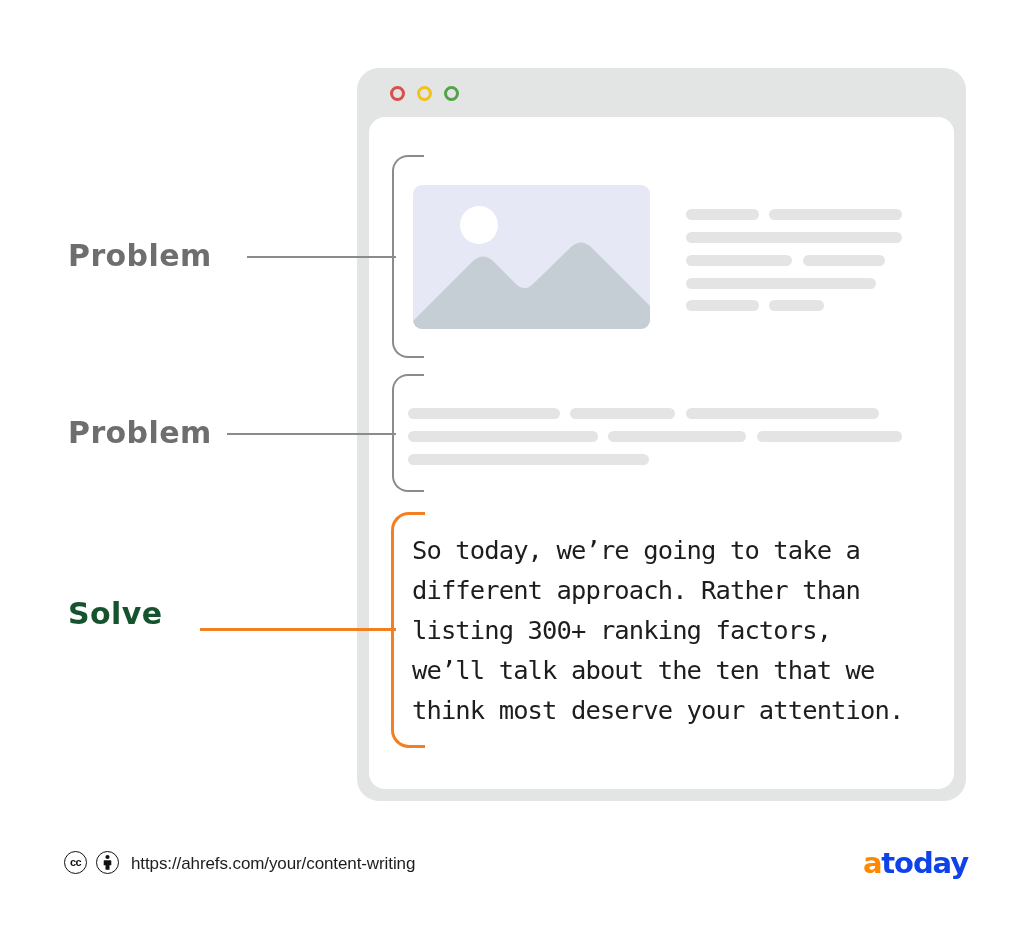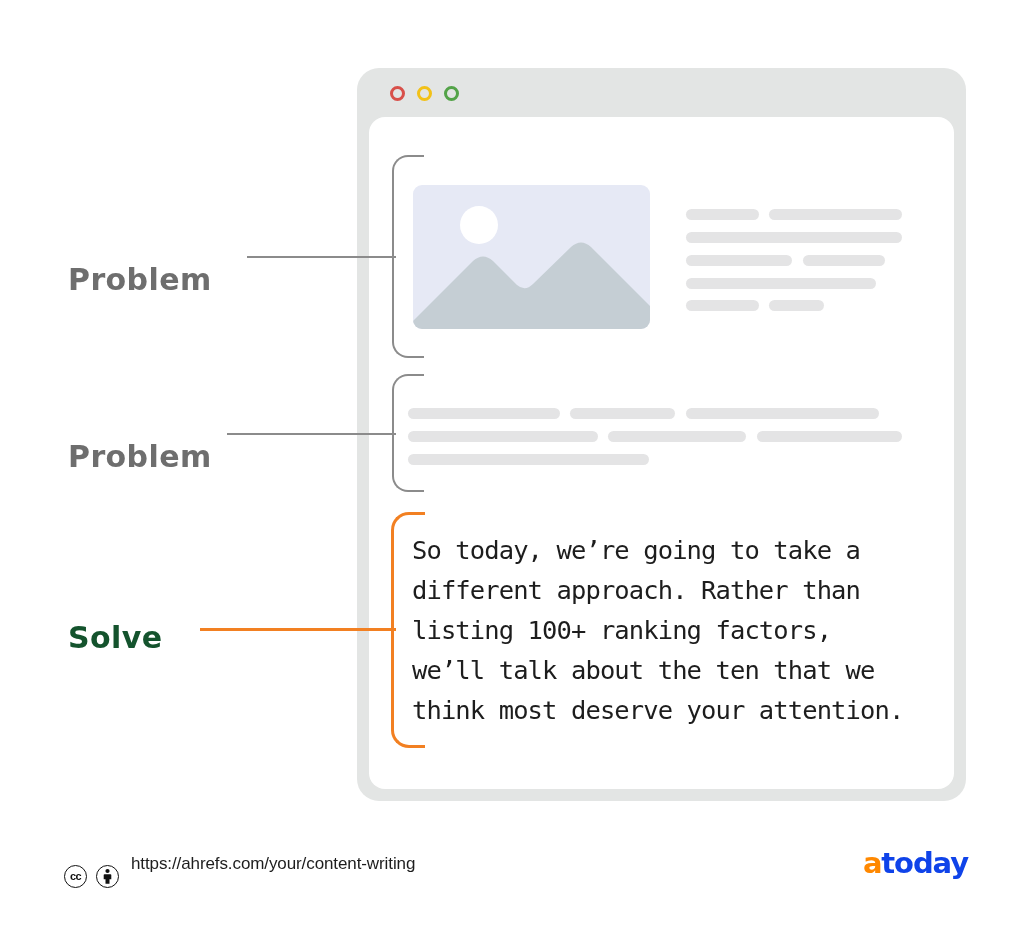--- a/index.html
+++ b/index.html
@@ -120,21 +120,20 @@
 
   
   .side-label {
     position: absolute;
     font-family: "DejaVu Sans", sans-serif;
     font-weight: bold;
     font-size: 30px;
     letter-spacing: 0.4px;
     color: #6e6e6e;
     white-space: nowrap;
-    margin-top: 24px;
   }
   #label-problem { left: 68px;  top: 238px; }
   #label-agitate { left: 68px;  top: 415px; }
   #label-solve   { left: 68px;  top: 596px; color: #14532d; }
 
   .connector {
     position: absolute;
     height: 2px;
     background: #8b8b8b;
   }
@@ -146,21 +145,21 @@
   .footer {
     position: absolute;
     left: 0;
     top: 848px;
     width: 1024px;
     height: 46px;
   }
   .cc-badges {
     position: absolute;
     left: 64px;
-    top: 17px;
+    top: 3px;
     display: flex;
     gap: 9px;
     align-items: center;
   }
   .cc-badge {
     width: 23px;
     height: 23px;
     border-radius: 50%;
     border: 1.8px solid #111111;
     display: flex;
@@ -239,21 +238,21 @@
   <div class="bar" style="left:769px; top:300px; width:55px;"></div>
 
   <div class="bar" style="left:408px; top:408px; width:152px;"></div>
   <div class="bar" style="left:570px; top:408px; width:105px;"></div>
   <div class="bar" style="left:686px; top:408px; width:193px;"></div>
   <div class="bar" style="left:408px; top:431px; width:190px;"></div>
   <div class="bar" style="left:608px; top:431px; width:138px;"></div>
   <div class="bar" style="left:757px; top:431px; width:145px;"></div>
   <div class="bar" style="left:408px; top:454px; width:241px;"></div>
 
-  <div id="solve-paragraph">So today, we’re going to take a different approach. Rather than listing 100+ ranking factors, we’ll talk about the ten that we think most deserve your attention.</div>
+  <div id="solve-paragraph">So today, we’re going to take a different approach. Rather than listing 300+ ranking factors, we’ll talk about the ten that we think most deserve your attention.</div>
 
   <div class="side-label" id="label-problem">Problem</div>
   <div class="connector" id="connector-problem"></div>
 
   <div class="side-label" id="label-agitate">Problem</div>
   <div class="connector" id="connector-agitate"></div>
 
   <div class="side-label" id="label-solve">Solve</div>
   <div class="connector" id="connector-solve"></div>
 

